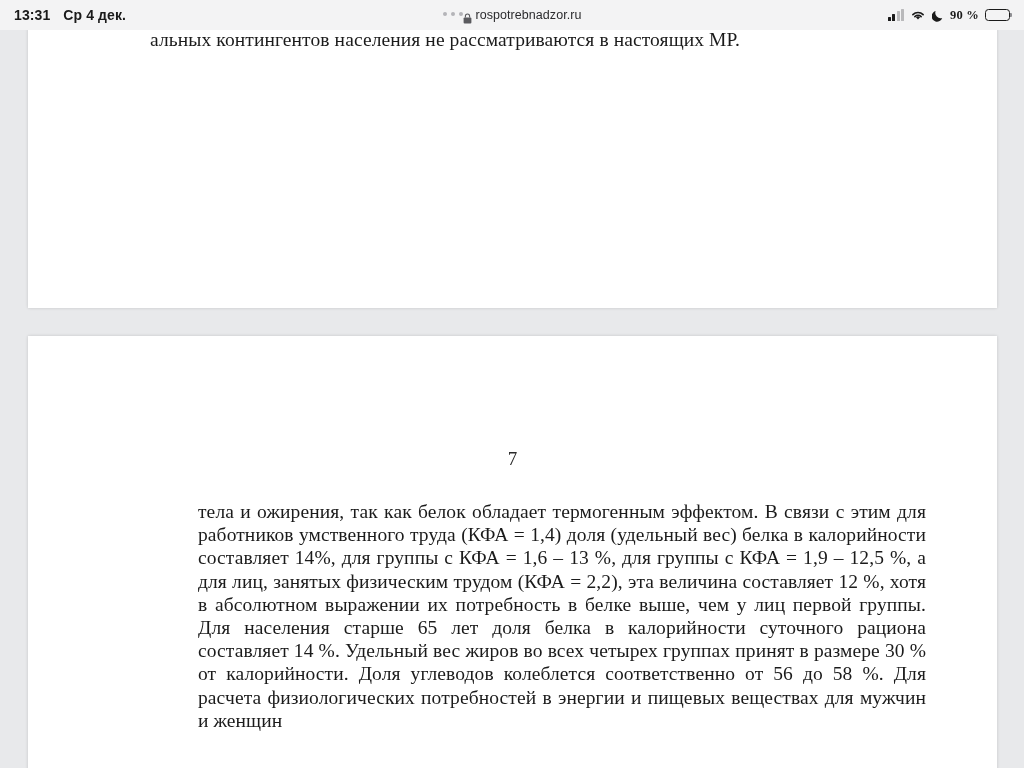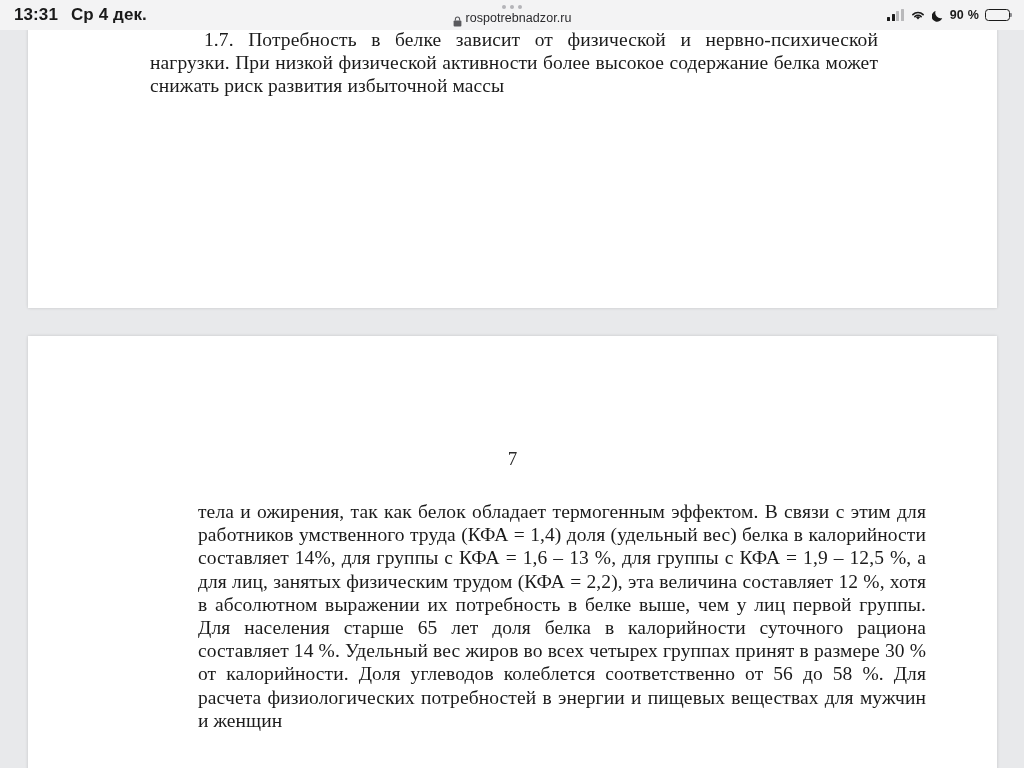--- a/index.html
+++ b/index.html
@@ -25,21 +25,21 @@
     display: flex;
     align-items: center;
     z-index: 30;
     box-sizing: border-box;
     padding: 0 14px;
   }
   .status-left {
     display: flex;
     align-items: center;
     gap: 13px;
-    font-size: 17px;
+    font-size: 14px;
     font-weight: 700;
     color: #1a1a1a;
     letter-spacing: .1px;
   }
   .status-right {
     margin-left: auto;
     display: flex;
     align-items: center;
     gap: 6px;
     font-size: 12.5px;
@@ -55,21 +55,21 @@
     height: 11px;
   }
   .signal i { display: block; width: 3px; background: #1a1a1a; border-radius: .5px; }
   .signal i:nth-child(1) { height: 4px; }
   .signal i:nth-child(2) { height: 7px; }
   .signal i:nth-child(3) { height: 9.5px; background: #b9b9bb; }
   .signal i:nth-child(4) { height: 12px; background: #b9b9bb; }
 
   .wifi-icon { display: inline-block; width: 16px; height: 12px; }
   .moon-icon { display: inline-block; width: 12px; height: 13px; }
-  .batt-pct { font-size: 12.5px; font-weight: 700; letter-spacing: .2px; }
+  .batt-pct { font-size: 12.5px; font-weight: 700; letter-spacing: .2px; font-family: Liberation Serif, serif; }
   .battery {
     width: 25px; height: 12px;
     border: 1.4px solid #1a1a1a;
     border-radius: 3.5px;
     position: relative;
     box-sizing: border-box;
     padding: 1.3px;
   }
   .battery::after {
     content: "";
@@ -81,21 +81,21 @@
   }
   .battery-fill { height: 100%; background: #1a1a1a; border-radius: 1.6px; }
 
   
   .url-overlay {
     position: absolute;
     top: 0; left: 0;
     width: 1024px;
     height: 30px;
     display: flex;
-    flex-direction: column;
+    flex-direction: row;
     align-items: center;
     justify-content: center;
     pointer-events: none;
     z-index: 31;
   }
   .tab-dots {
     display: flex;
     gap: 4px;
     margin-bottom: 2px;
   }
@@ -226,21 +226,21 @@
     </span>
     <span class="url-text">rospotrebnadzor.ru</span>
   </div>
 </div>
 
 <div class="doc-viewport">
 
   <div class="page page-1">
     <div class="page-body">
       <div class="block-p1">
-        <p class="doc-text indent">1.7. Потребность в белке зависит от физической и нервно-психической нагрузки. При низкой физической активности более высокое содержание белка может снижать риск развития избыточной массы</p>
+        <p class="doc-text">альных контингентов населения не рассматриваются в настоящих МР.</p>
       </div>
     </div>
   </div>
 
   <div class="page page-2">
     <div class="page-body">
       <div class="page-number">7</div>
       <div class="block-p2">
         <p class="doc-text">тела и ожирения, так как белок обладает термогенным эффектом. В связи с этим для работников умственного труда (КФА = 1,4) доля (удельный вес) белка в калорийности составляет 14%, для группы с КФА = 1,6 – 13 %, для группы с КФА = 1,9 – 12,5 %, а для лиц, занятых физическим трудом (КФА = 2,2), эта величина составляет 12 %, хотя в абсолютном выражении их потребность в белке выше, чем у лиц первой группы. Для населения старше 65 лет доля белка в калорийности суточного рациона составляет 14 %. Удельный вес жиров во всех четырех группах принят в размере 30 % от калорийности. Доля углеводов колеблется соответственно от 56 до 58 %. Для расчета физиологических потребностей в энергии и пищевых веществах для мужчин и женщин</p>
       </div>

